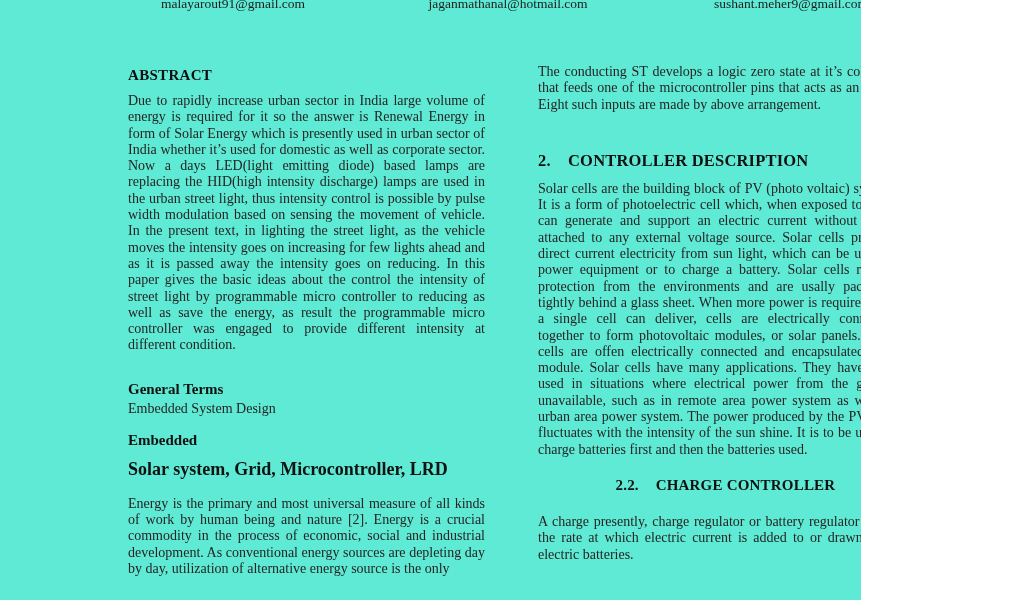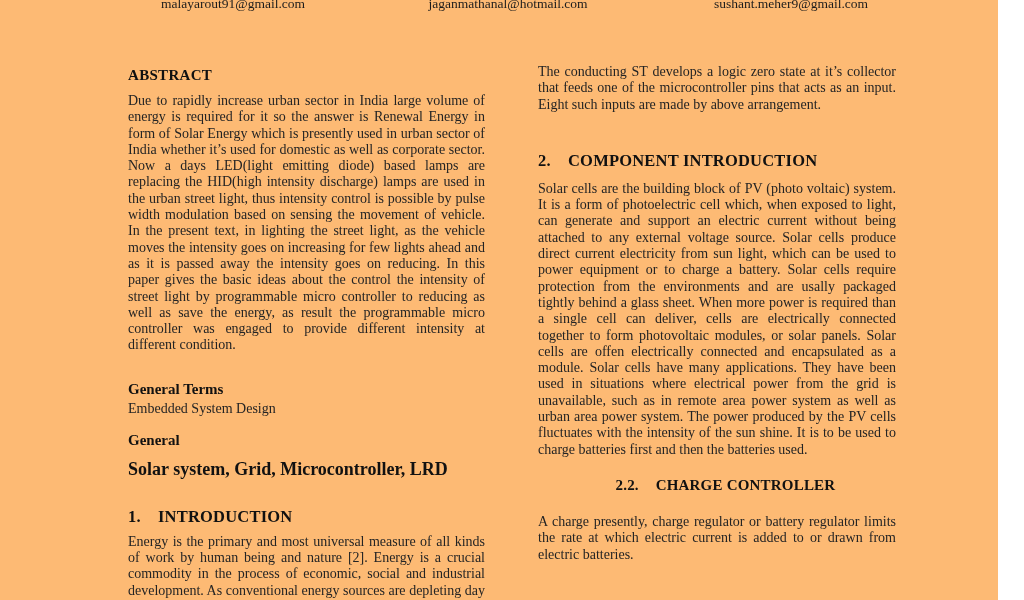--- a/index.html
+++ b/index.html
@@ -2,23 +2,23 @@
 <html><head>
 <meta charset="utf-8">
 <style>
   html, body {
     margin: 0;
     padding: 0;
     background: #ffffff;
   }
   .page {
     position: relative;
-    width: 998px;
+    width: 861px;
     height: 600px;
-    background: #fdba74;
+    background: #5eead4;
     overflow: hidden;
     font-family: "Liberation Serif", "DejaVu Serif", serif;
     color: #222222;
   }
   
   .emails {
     position: absolute;
     top: -3px;
     left: 0;
     width: 100%;
@@ -114,34 +114,31 @@
     <span class="email e3">sushant.meher9@gmail.com</span>
   </div>
 
   <div class="col col-left">
     <h2 class="h-abstract">ABSTRACT</h2>
     <p class="body just abstract-para">Due to rapidly increase urban sector in India large volume of energy is required for it so the answer is Renewal Energy in form of Solar Energy which is presently used in urban sector of India whether it’s used for domestic as well as corporate sector. Now a days LED(light emitting diode) based lamps are replacing the HID(high intensity discharge) lamps are used in the urban street light, thus intensity control is possible by pulse width modulation based on sensing the movement of vehicle. In the present text, in lighting the street light, as the vehicle moves the intensity goes on increasing for few lights ahead and as it is passed away the intensity goes on reducing. In this paper gives the basic ideas about the control the intensity of street light by programmable micro controller to reducing as well as save the energy, as result the programmable micro controller was engaged to provide different intensity at different condition.</p>
 
     <h2 class="h-minor h-general">General Terms</h2>
     <p class="body general-text">Embedded System Design</p>
 
-    <h2 class="h-minor h-keywords">General</h2>
+    <h2 class="h-minor h-keywords">Embedded</h2>
     <p class="keywords-line">Solar system, Grid, Microcontroller, LRD</p>
 
-    <h2 class="h-section h-sec1">
-      <span class="sec-num">1.</span><span>INTRODUCTION</span>
-    </h2>
     <p class="body just intro-para">Energy is the primary and most universal measure of all kinds of work by human being and nature [2]. Energy is a crucial commodity in the process of economic, social and industrial development. As conventional energy sources are depleting day by day, utilization of alternative energy source is the only</p>
   </div>
 
   <div class="col col-right">
     <p class="body just first-right">The conducting ST develops a logic zero state at it’s collector that feeds one of the microcontroller pins that acts as an input. Eight such inputs are made by above arrangement.</p>
 
     <h2 class="h-section h-sec2">
-      <span class="sec-num">2.</span><span>COMPONENT INTRODUCTION</span>
+      <span class="sec-num">2.</span><span>CONTROLLER DESCRIPTION</span>
     </h2>
 
     <p class="body just solar-para">Solar cells are the building block of PV (photo voltaic) system. It is a form of photoelectric cell which, when exposed to light, can generate and support an electric current without being attached to any external voltage source. Solar cells produce direct current electricity from sun light, which can be used to power equipment or to charge a battery. Solar cells require protection from the environments and are usally packaged tightly behind a glass sheet. When more power is required than a single cell can deliver, cells are electrically connected together to form photovoltaic modules, or solar panels. Solar cells are offen electrically connected and encapsulated as a module. Solar cells have many applications. They have been used in situations where electrical power from the grid is unavailable, such as in remote area power system as well as urban area power system. The power produced by the PV cells fluctuates with the intensity of the sun shine. It is to be used to charge batteries first and then the batteries used.</p>
 
     <h2 class="h-subsection h-charge">
       <span class="subsec-num">2.2.</span><span>CHARGE CONTROLLER</span>
     </h2>
     <p class="body just charge-para">A charge presently, charge regulator or battery regulator limits the rate at which electric current is added to or drawn from electric batteries.</p>
   </div>
 

